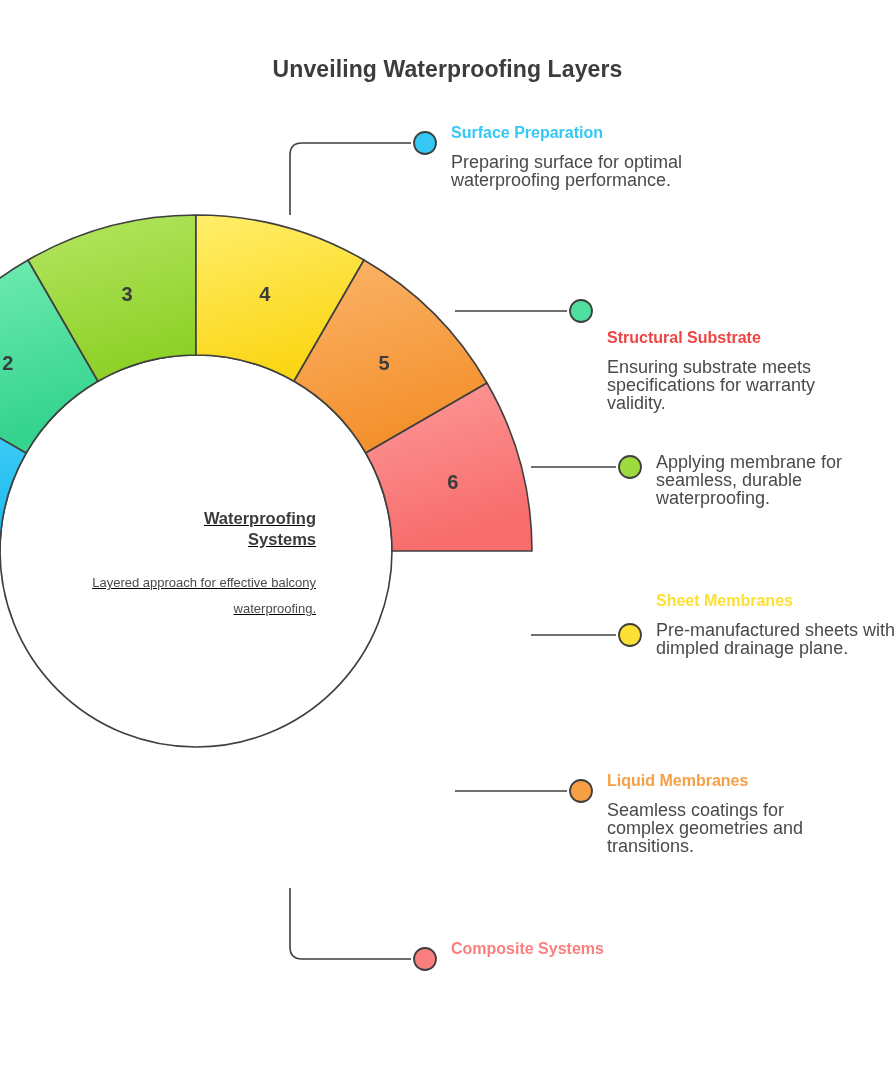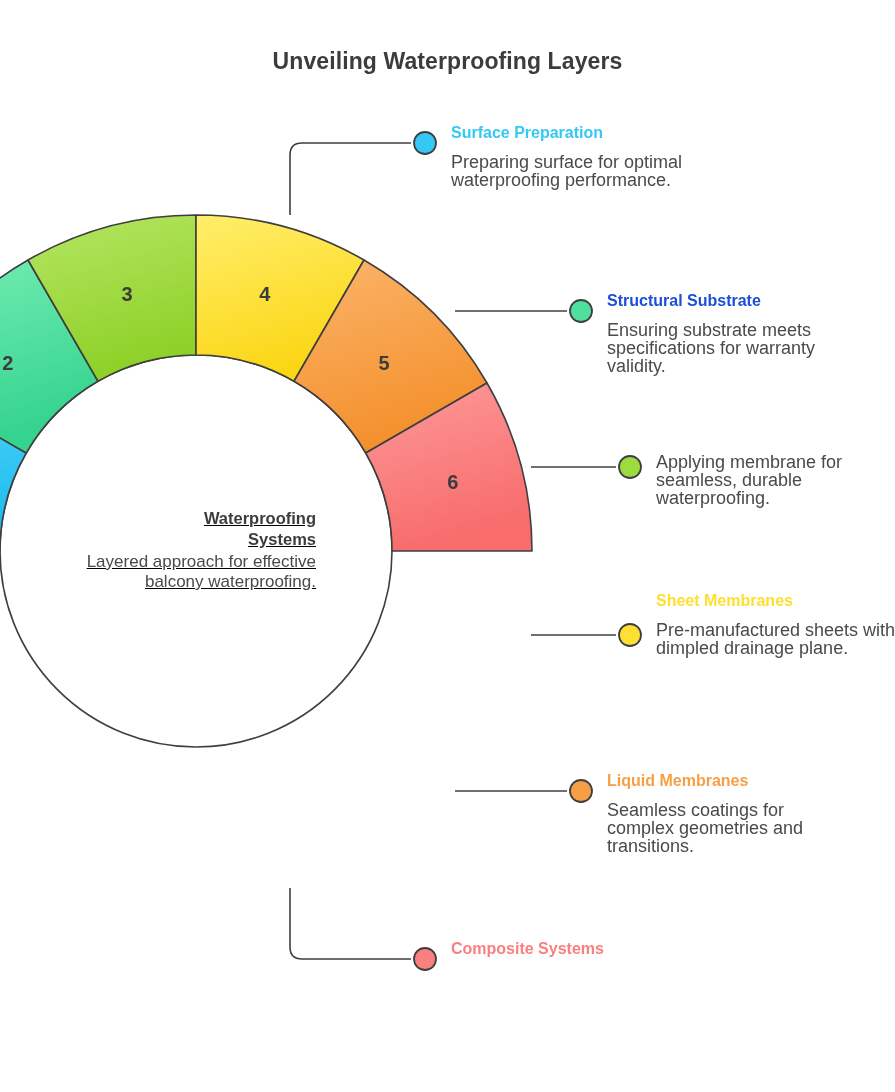--- a/index.html
+++ b/index.html
@@ -17,21 +17,21 @@
   #canvas {
     position: absolute;
     left: 0;
     top: 0;
     width: 895px;
     height: 1092px;
   }
   .chart-title {
     position: absolute;
     left: 0;
-    top: 48px;
+    top: 56px;
     width: 895px;
     text-align: center;
     font-size: 23px;
     font-weight: bold;
     color: #3c3c3c;
     letter-spacing: 0.1px;
   }
   .hub {
     position: absolute;
     left: 76px;
@@ -40,24 +40,24 @@
     text-align: right;
     text-decoration: underline;
   }
   .hub-title {
     font-size: 16.5px;
     font-weight: bold;
     color: #3c3c3c;
     line-height: 21px;
   }
   .hub-desc {
-    margin-top: 2px;
-    font-size: 17px;
+    margin-top: 20px;
+    font-size: 13px;
     color: #4a4a4a;
-    line-height: 20px;
+    line-height: 26px;
   }
   .label-block {
     position: absolute;
   }
   .label-title {
     font-size: 16px;
     font-weight: bold;
     line-height: 24px;
     margin: 0;
   }
@@ -151,21 +151,21 @@
     <div class="seg-num" style="left: 264.846px; top: 294.064px;">4</div>
     <div class="seg-num" style="left: 384.09px; top: 362.91px;">5</div>
     <div class="seg-num" style="left: 452.936px; top: 482.154px;">6</div>
   </div>
 <div id="labels">
     <div class="label-block" style="left: 451px; top: 121px; width: 240px;">
       <div class="label-title" style="color: rgb(53, 200, 245);">Surface Preparation</div>
       <div class="label-desc">Preparing surface for optimal waterproofing performance.</div>
     </div>
     <div class="label-block" style="left: 607px; top: 289px; width: 240px;">
-      <div class="label-title" style="color: #1d4ed8;">Structural Substrate</div>
+      <div class="label-title" style="color: #ef4444; margin-top: 37px;">Structural Substrate</div>
       <div class="label-desc">Ensuring substrate meets specifications for warranty validity.</div>
     </div>
     <div class="label-block" style="left: 656px; top: 445px; width: 240px;">
       <div class="label-desc">Applying membrane for seamless, durable waterproofing.</div>
     </div>
     <div class="label-block" style="left: 656px; top: 589px; width: 240px;">
       <div class="label-title" style="color: rgb(253, 224, 51);">Sheet Membranes</div>
       <div class="label-desc">Pre-manufactured sheets with dimpled drainage plane.</div>
     </div>
     <div class="label-block" style="left: 607px; top: 769px; width: 240px;">

